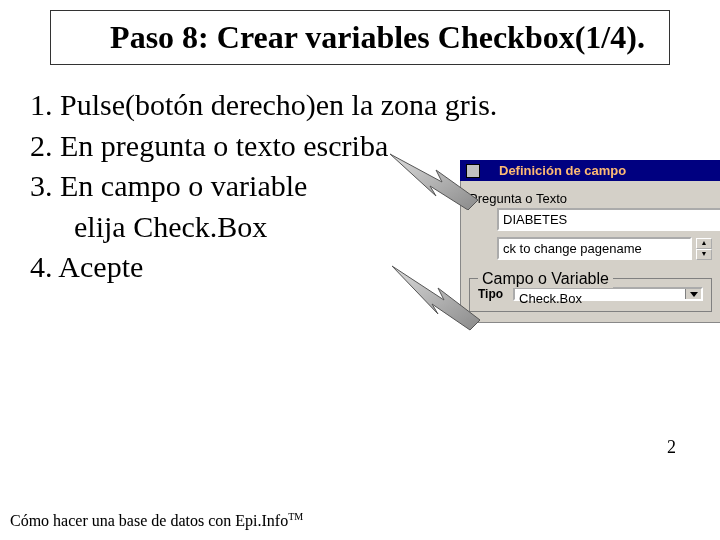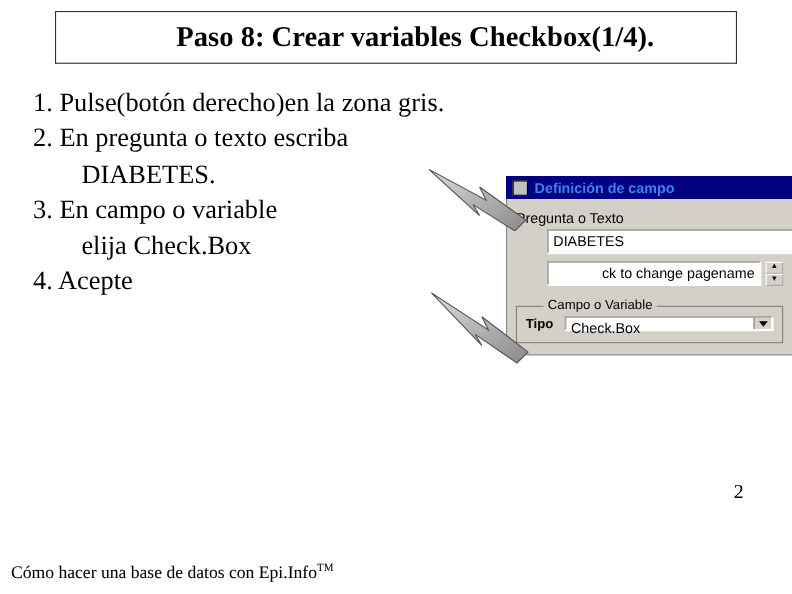--- a/index.html
+++ b/index.html
@@ -14,49 +14,49 @@
     overflow: hidden;
   }
   .title-bar {
     margin: 10px 50px 20px 50px;
     border: 1px solid #333;
     background: #fff;
     padding: 8px 12px;
     text-align: center;
   }
   .title-bar span {
-    font-size: 26px;
+    font-size: 32px;
     font-weight: bold;
     color: #000;
     margin-left: 35px;
   }
   .instructions {
-    font-size: 24px;
+    font-size: 30px;
     line-height: 1.35;
     padding: 0 30px 0 30px;
     color: #000;
   }
   .instructions .line { display: block; }
   .instructions .indent { padding-left: 44px; display: block; }
   .dialog {
     position: absolute;
     right: 0;
     top: 160px;
     width: 260px;
     font-family: Tahoma, Arial, sans-serif;
     font-size: 13px;
   }
   .dlg-title {
     background: #000080;
-    color: #3b82f6;
+    color: #fdba74;
     font-weight: bold;
     padding: 3px 6px;
     display: flex;
     align-items: center;
-    gap: 6px;
+    gap: 19px;
   }
   .dlg-title .icon-sq {
     width: 14px; height: 14px;
     background: #c0c0c0;
     border: 1px solid #000;
   }
   .dlg-body {
     background: #d4d0c8;
     border-left: 1px solid #888;
     border-bottom: 1px solid #888;
@@ -72,21 +72,21 @@
     background: #fff;
     color: #000;
     margin-left: 28px;
   }
   .pg-row {
     display: flex;
     align-items: center;
     gap: 4px;
     margin-top: 6px;
   }
-  .pg-row .win-input { flex: 1; text-align: right; }
+  .pg-row .win-input { flex: 1; }
   .updown {
     width: 16px;
     display: flex;
     flex-direction: column;
   }
   .ud-btn {
     width: 16px; height: 11px;
     background: #d4d0c8;
     border: 1px outset #fff;
     font-size: 7px;
@@ -96,24 +96,24 @@
   }
   .fieldset {
     border: 1px solid #808080;
     margin-top: 18px;
     padding: 8px 8px 10px 8px;
     position: relative;
   }
   .fieldset .legend {
     position: absolute;
     top: -9px;
-    left: 24px;
+    left: 8px;
     background: #d4d0c8;
     padding: 0 4px;
-    font-size: 12px;
+    font-size: 16px;
   }
   .tipo-row {
     display: flex;
     gap: 10px;
   }
   .tipo-row .tlabel { font-weight: bold; font-size: 12px; }
   .combo {
     flex: 1;
     display: flex;
     border: 2px inset #fff;
@@ -172,21 +172,20 @@
 </head>
 <body>
 
 <div class="title-bar">
   <span>Paso 8: Crear variables Checkbox(1/4).</span>
 </div>
 
 <div class="instructions">
   <span class="line">1. Pulse(botón derecho)en la zona gris.</span>
   <span class="line">2. En pregunta o texto escriba</span>
-  <span class="indent">DIABETES.</span>
   <span class="line">3. En campo o variable</span>
   <span class="indent">elija Check.Box</span>
   <span class="line">4. Acepte</span>
 </div>
 
 <div class="dialog">
   <div class="dlg-title">
     <span class="icon-sq"></span>
     <span>Definición de campo</span>
   </div>

